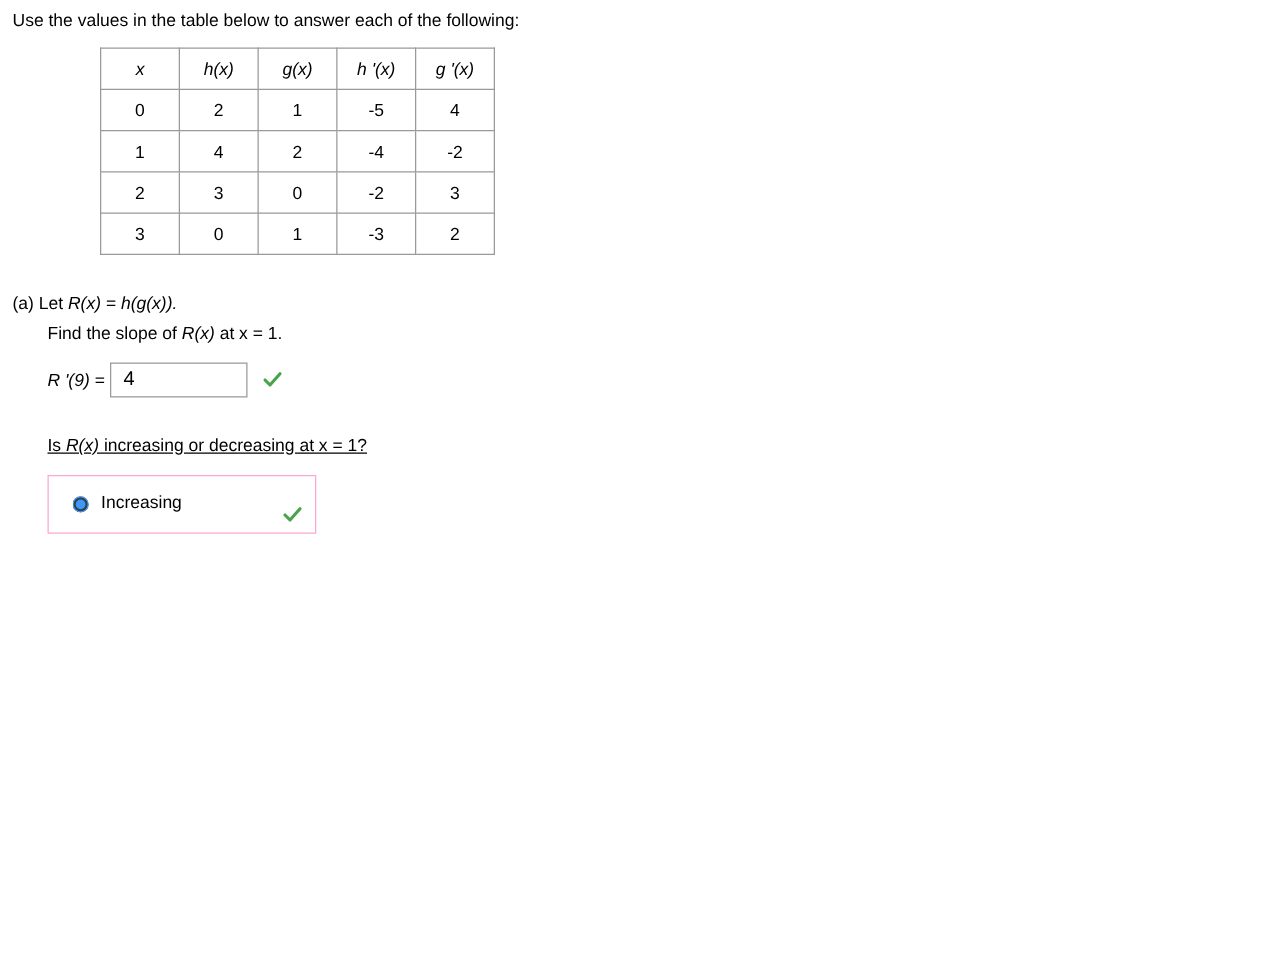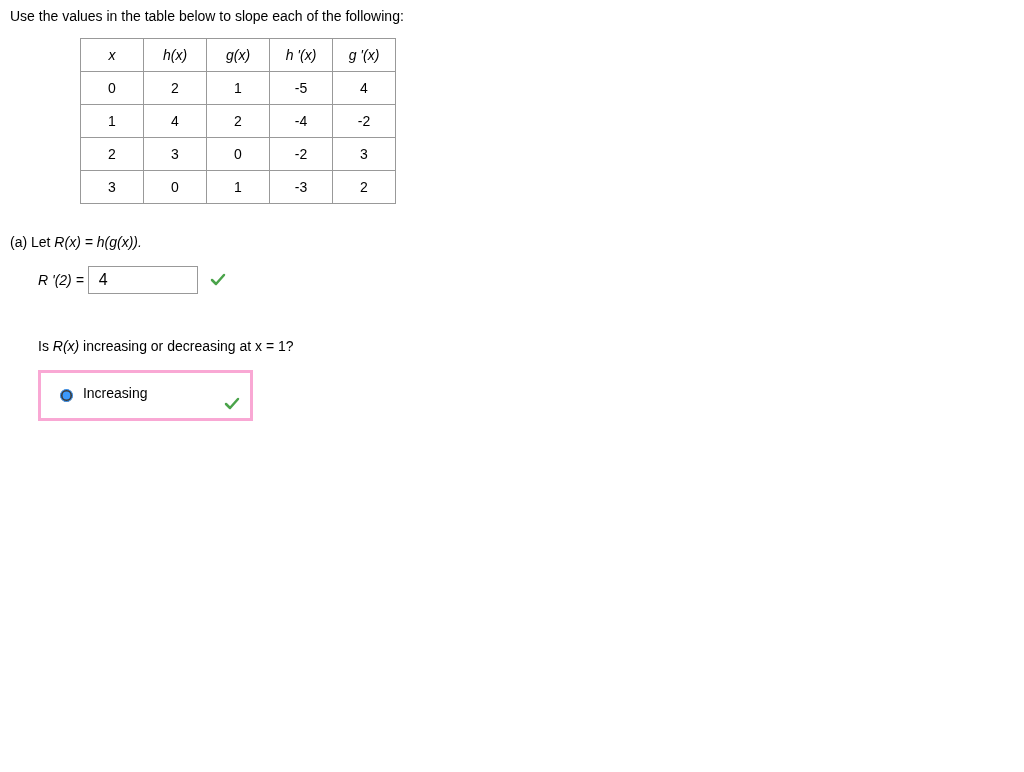--- a/index.html
+++ b/index.html
@@ -48,21 +48,21 @@
     margin-left: 8px;
   }
   .check-icon svg { display: block; }
   .x-icon {
     display: inline-block;
     width: 16px; height: 16px;
     vertical-align: middle;
     margin-left: 8px;
   }
   .radio-box {
-    border: 3px solid #f9a8d4;
+    border: 1px solid #f9a8d4;
     display: inline-block;
     padding: 8px 12px 8px 8px;
     margin-top: 8px;
     min-width: 215px;
     position: relative;
     box-sizing: border-box;
   }
   .radio-row { margin: 4px 0 8px 6px; }
   .radio-row input { vertical-align: middle; margin-right: 6px; accent-color: #3b99fc; }
   .radio-box .box-check { position: absolute; right: 10px; bottom: 6px; }
@@ -92,21 +92,21 @@
   }
   .eq-row {
     display: inline-flex;
     align-items: center;
     gap: 4px;
   }
 </style>
 </head>
 <body>
 
-<div class="prompt">Use the values in the table below to slope each of the following:</div>
+<div class="prompt">Use the values in the table below to answer each of the following:</div>
 
 <table class="func-table">
   <tbody>
       <tr>
     <th>x</th>
     <th>h(x)</th>
     <th>g(x)</th>
     <th>h '(x)</th>
     <th>g '(x)</th>
   </tr>
@@ -139,30 +139,33 @@
     <td>2</td>
   </tr>
 </tbody>
   </table>
 
 <div class="part">
   <div class="line">
     <span>(a) Let </span><span class="ital">R</span><span class="ital">(x) = h(g(x)).</span>
   </div>
   <div class="indent1">
+    <div class="line">
+      <span>Find the slope of </span><span class="ital">R(x)</span><span> at x = 1.</span>
+    </div>
     <div class="line eq-row">
-      <span class="ital">R '(2) = </span>
+      <span class="ital">R '(9) = </span>
       <span class="ans-input">4</span>
       <span class="check-icon">
         <svg viewBox="0 0 16 16">
             <path d="M2 8 L6 12 L14 3" stroke="#4aa34a" stroke-width="2.5" fill="none" stroke-linecap="round" stroke-linejoin="round"></path>
           </svg>
       </span>
     </div>
-    <div class="line" style="margin-top:36px;">
+    <div class="line" style="margin-top:22px;text-decoration:underline;">
       <span>Is </span><span class="ital">R(x)</span><span> increasing or decreasing at x = 1?</span>
     </div>
     <div class="radio-box">
       <div class="radio-row">
         <input type="radio" name="incdec" checked="" style="">
         <span>Increasing</span>
       </div>
       <span class="check-icon box-check">
         <svg viewBox="0 0 16 16">
             <path d="M2 8 L6 12 L14 3" stroke="#4aa34a" stroke-width="2.5" fill="none" stroke-linecap="round" stroke-linejoin="round"></path>

